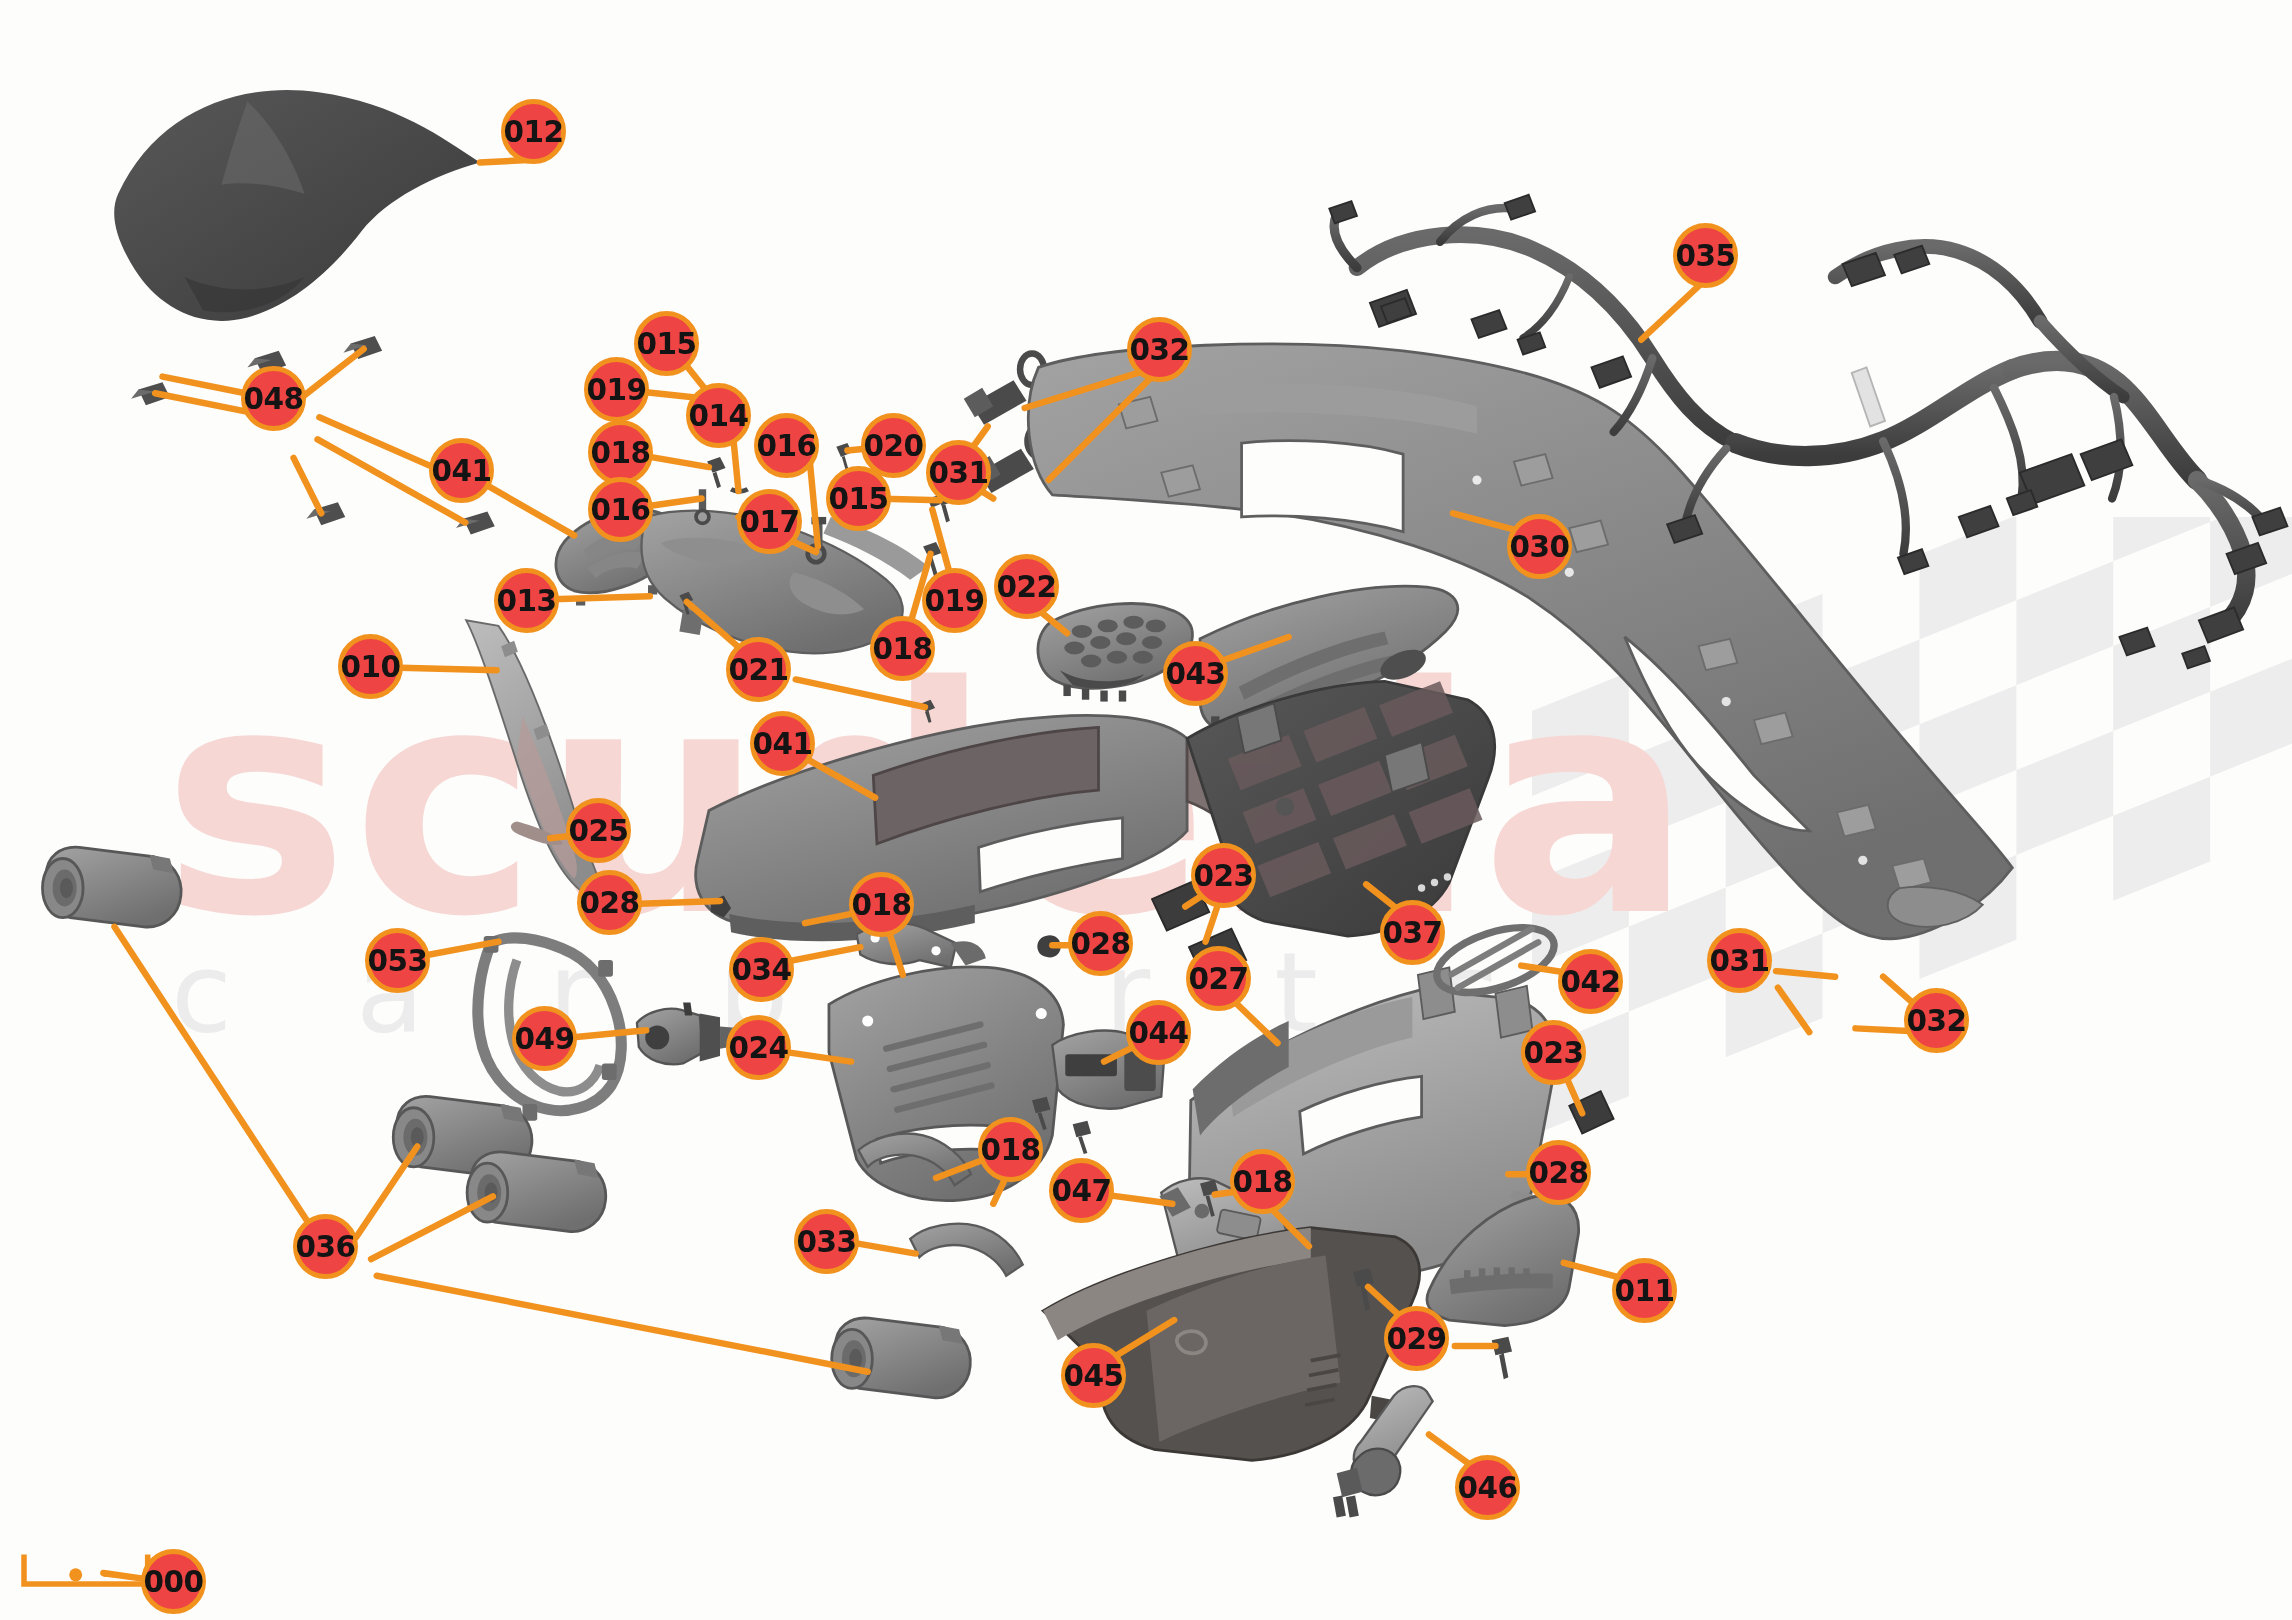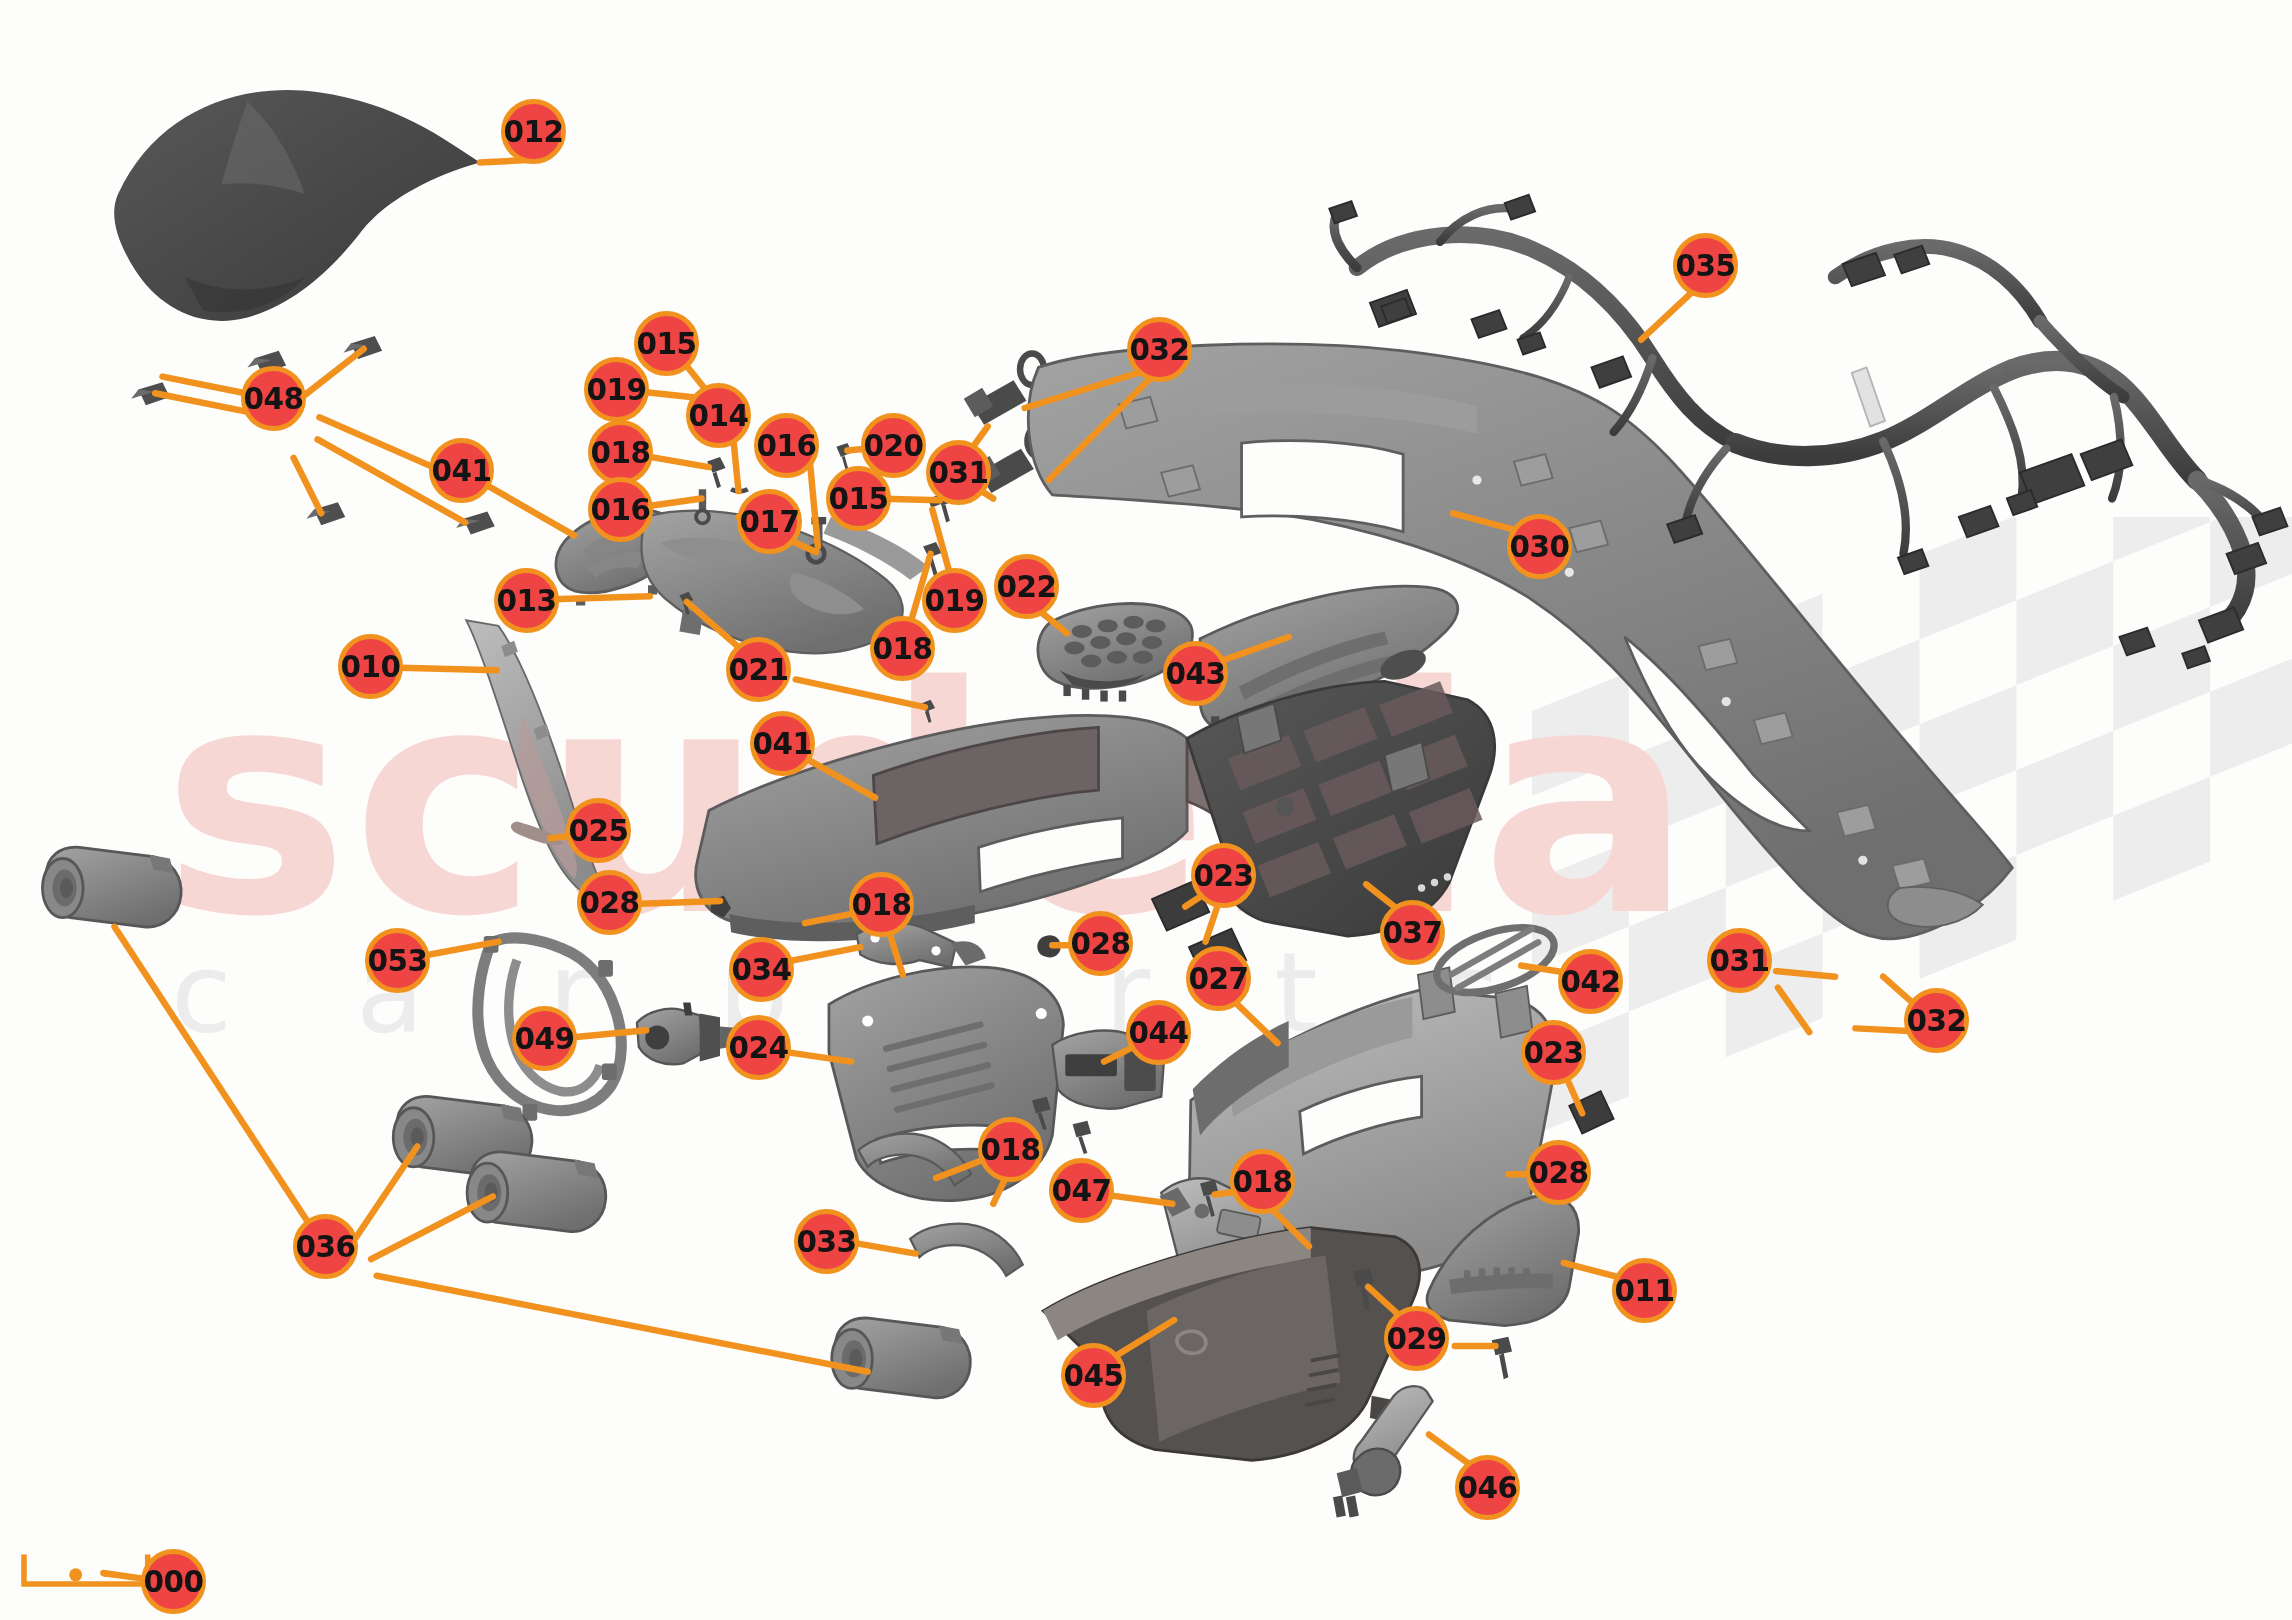--- a/index.html
+++ b/index.html
@@ -763,21 +763,21 @@
       </div>
       <div class="callout round" style="left: 1612px; top: 1258px;">
         <span>011</span>
       </div>
       <div class="callout round" style="left: 1455px; top: 1455px;">
         <span>046</span>
       </div>
       <div class="callout round" style="left: 1127px; top: 317px;">
         <span>032</span>
       </div>
-      <div class="callout round" style="left: 1673px; top: 233px;">
+      <div class="callout round" style="left: 1673px; top: 223px;">
         <span>035</span>
       </div>
       <div class="callout round" style="left: 1507px; top: 514px;">
         <span>030</span>
       </div>
       <div class="callout round" style="left: 1707px; top: 928px;">
         <span>031</span>
       </div>
       <div class="callout round" style="left: 1904px; top: 988px;">
         <span>032</span>

